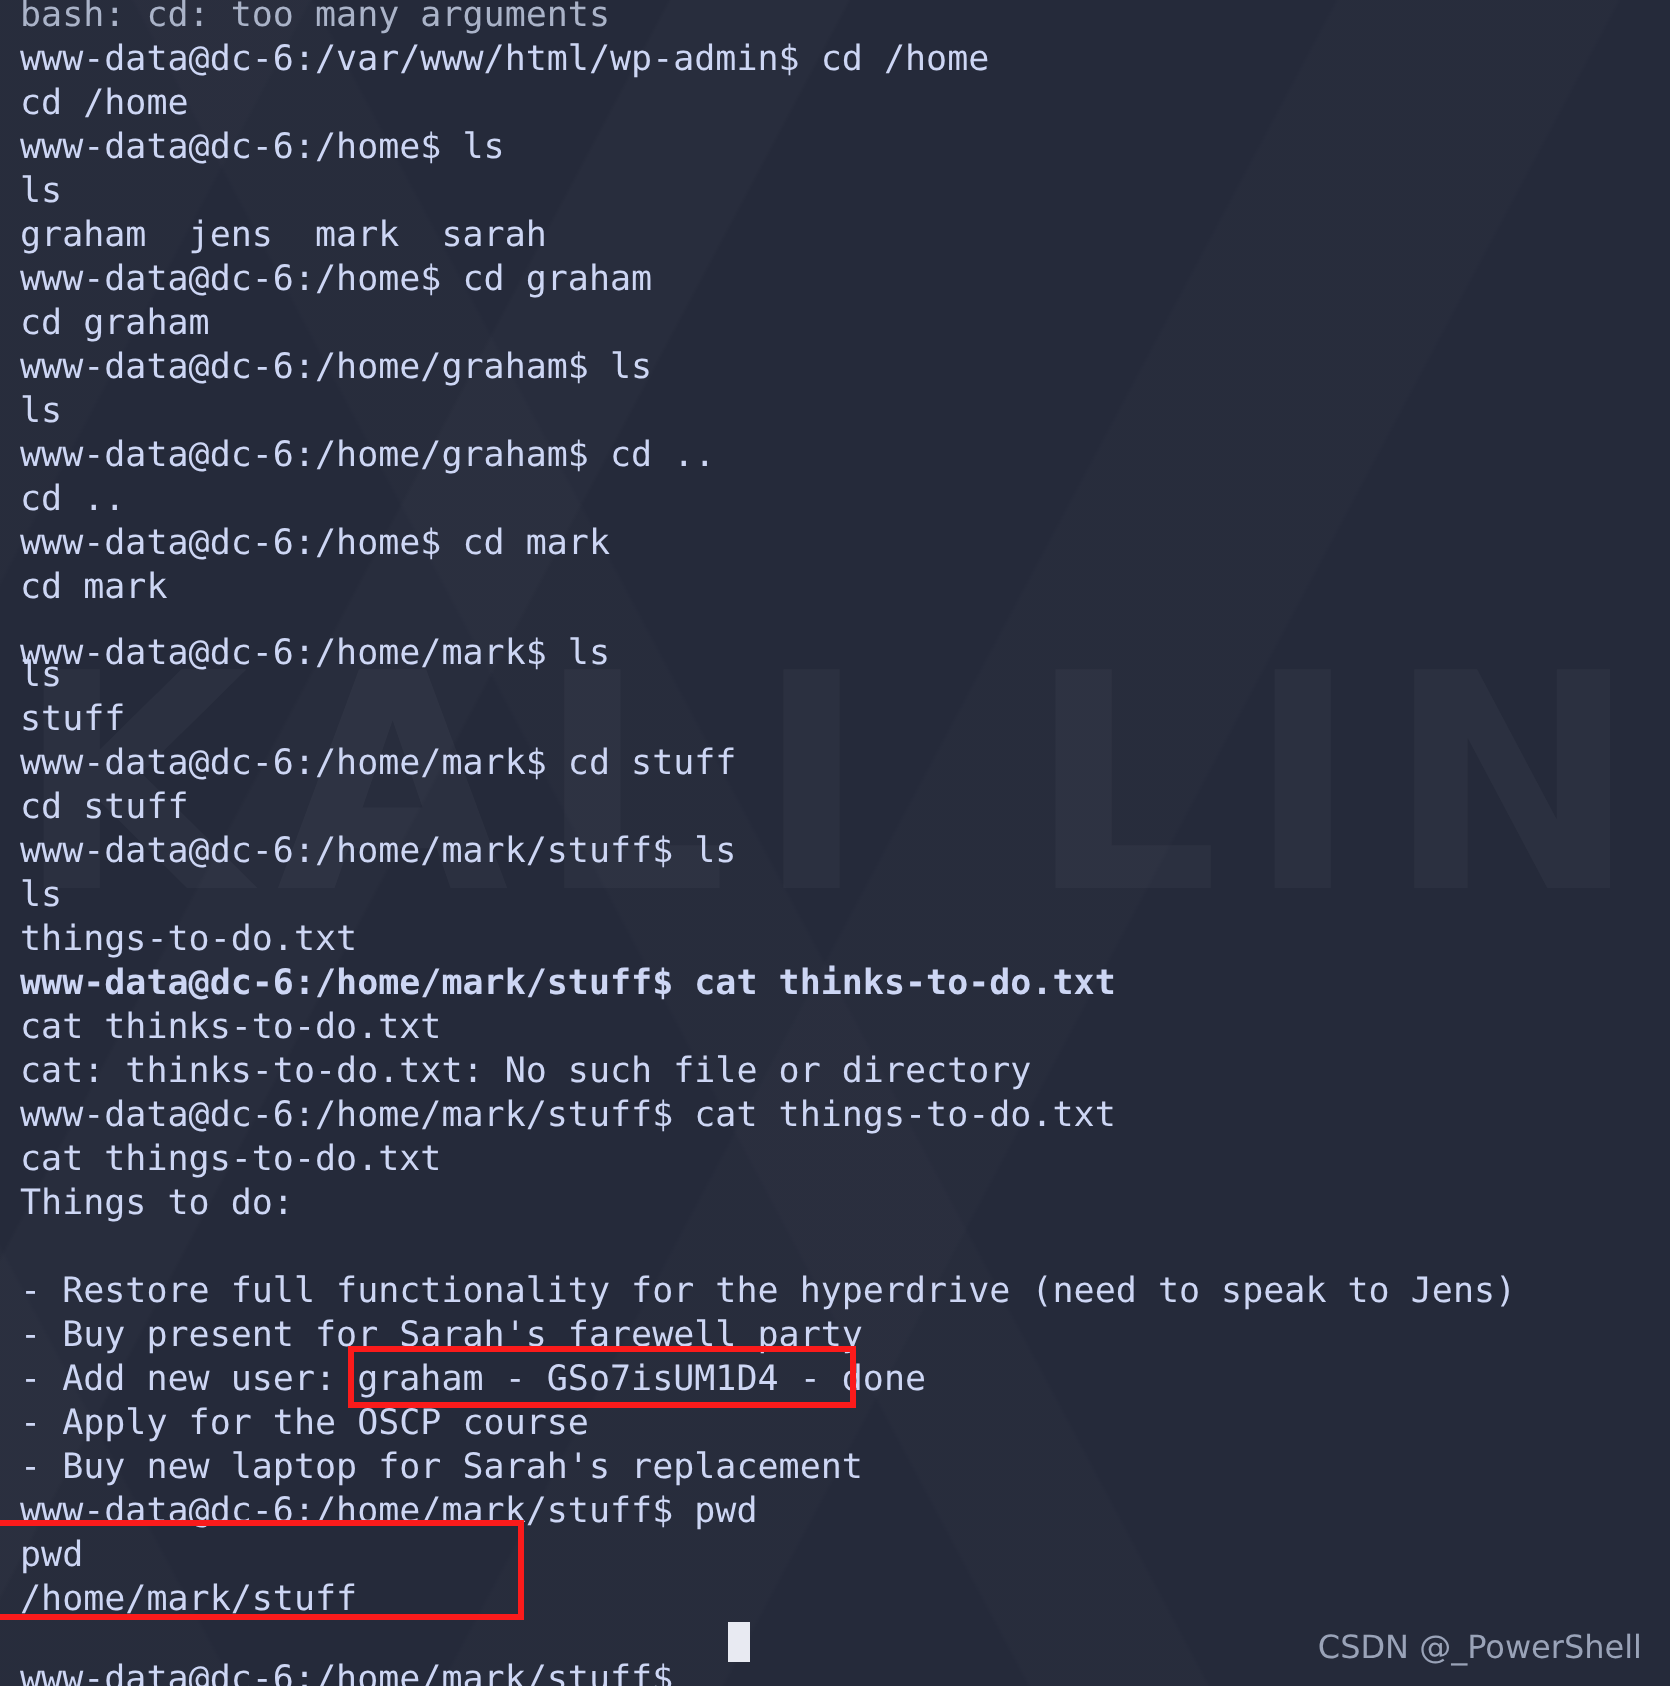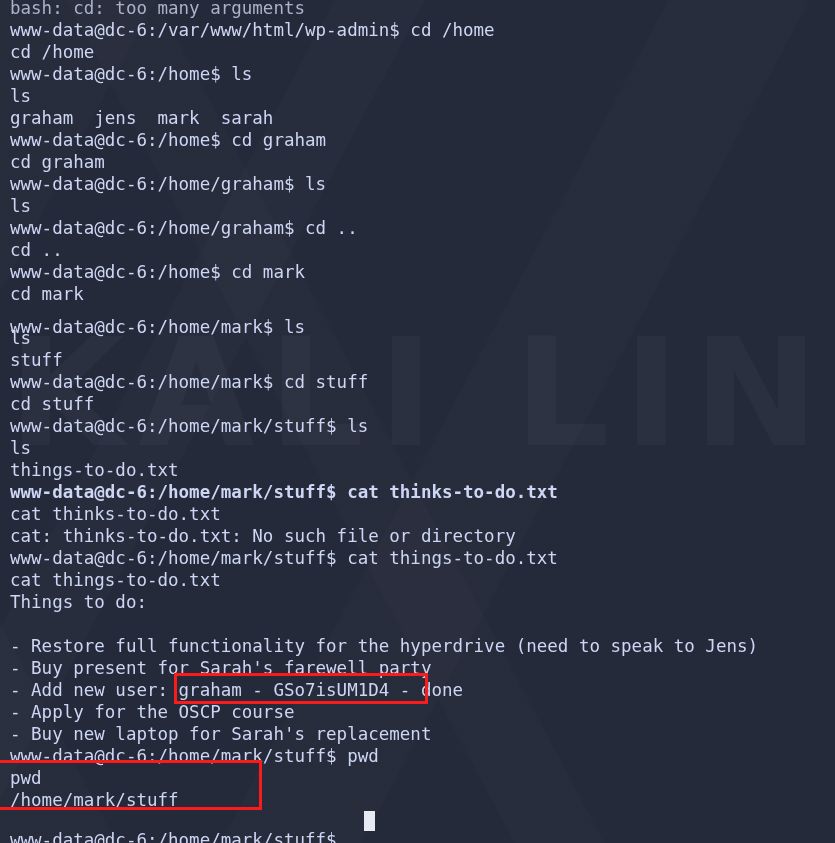--- a/index.html
+++ b/index.html
@@ -159,13 +159,14 @@
       <div class="line" style="top: 767px;">pwd</div>
       <div class="line" style="top: 789px;">/home/mark/stuff</div>
       <div class="line" style="top: 829px;">www-data@dc-6:/home/mark/stuff$ </div>
     </div>
 
   <div class="redbox" id="redbox-password"></div>
   <div class="redbox" id="redbox-pwd"></div>
 
   <div id="cursor"></div>
 
+  <div id="csdn-watermark">CSDN @_PowerShell</div>
 </div>
 
 </body></html>

